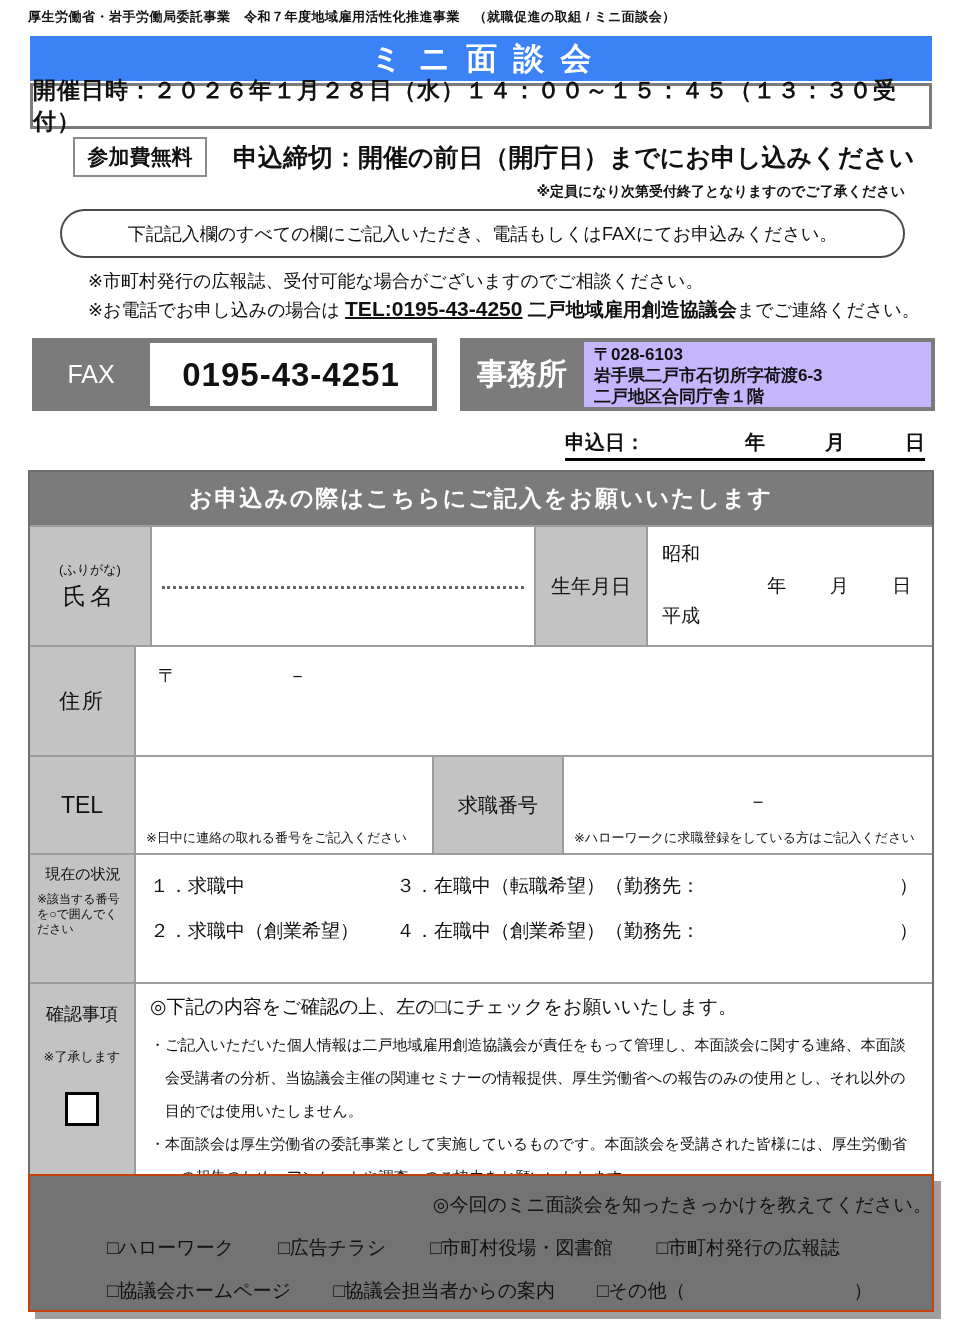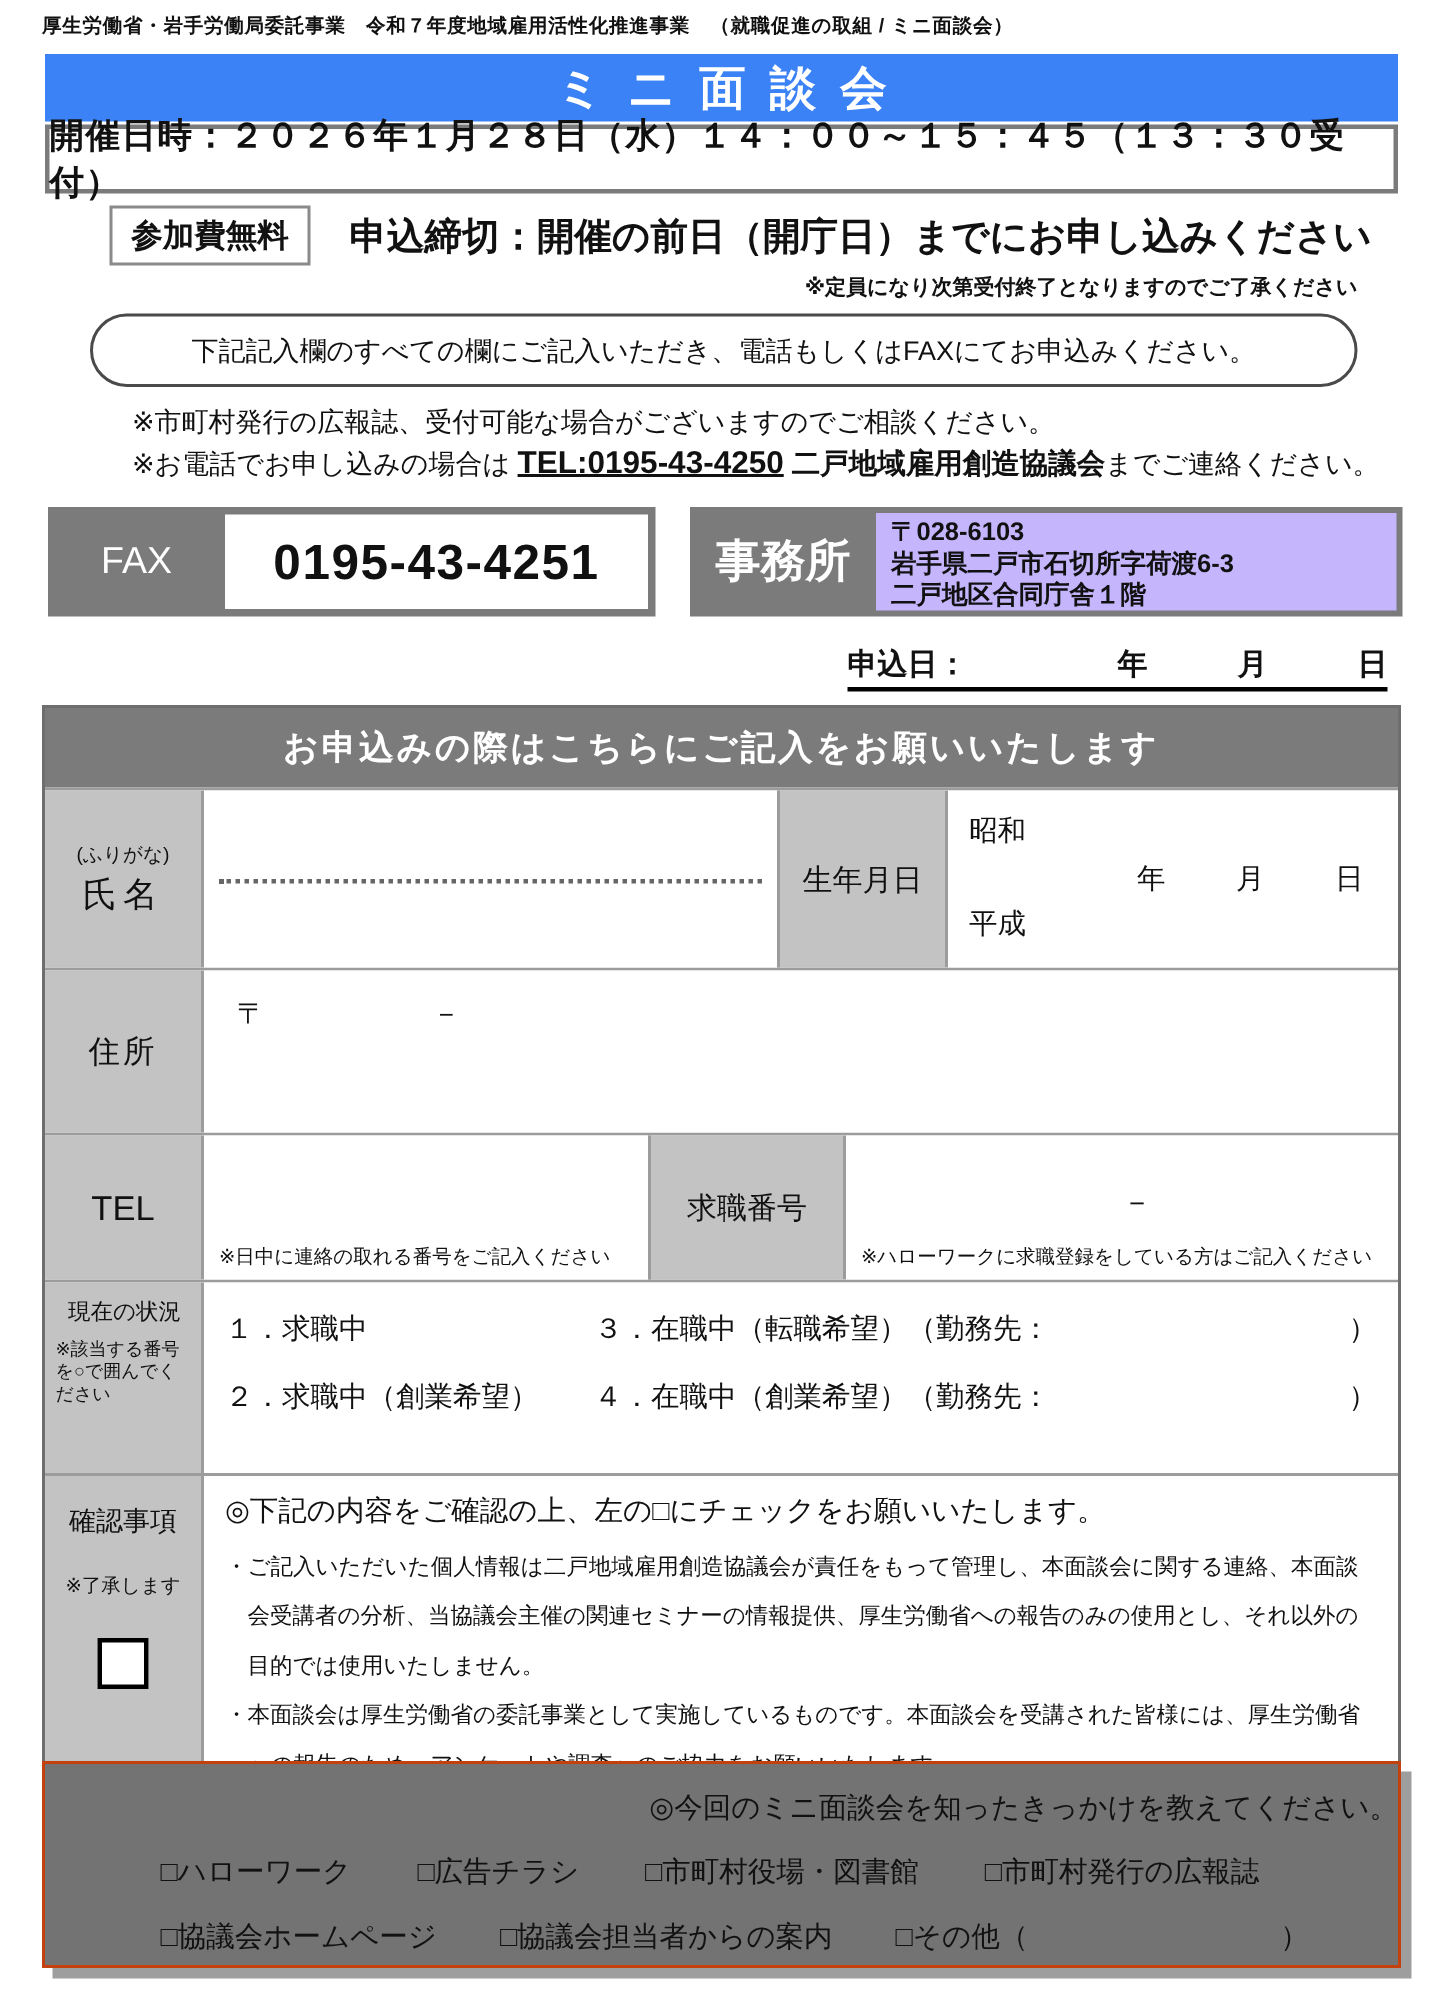--- a/index.html
+++ b/index.html
@@ -47,21 +47,21 @@
   
   .form-table { position:absolute; left:28px; top:470px; width:906px; border:2px solid #6e6e6e; background:#fff; }
   .ft-header { height:53px; background:#7b7b7b; color:#fff; display:flex; align-items:center; justify-content:center;
     font-size:23px; font-weight:700; letter-spacing:2px; }
   .ft-row { display:flex; border-top:2px solid #9c9c9c; }
   .cell { position:relative; background:#fff; }
   .cell + .cell { border-left:2px solid #9c9c9c; }
   .label-cell { background:#c3c3c3; }
 
   .r1 { height:120px; }
-  .r1 .name-label { width:104px; display:flex; flex-direction:column; align-items:center; justify-content:center; }
+  .r1 .name-label { width:120px; display:flex; flex-direction:column; align-items:center; justify-content:center; }
   .r1 .furigana { font-size:13px; }
   .r1 .name-txt { font-size:23px; letter-spacing:4px; margin-top:2px; }
   .r1 .name-cell { width:384px; }
   .dotted-line { position:absolute; left:10px; right:10px; top:50%; border-top:3px dotted #666; }
   .r1 .birth-label { width:112px; display:flex; align-items:center; justify-content:center; font-size:20px; }
   .r1 .birth-cell { flex:1; font-size:19px; }
   .era-showa { position:absolute; left:14px; top:14px; }
   .era-heisei { position:absolute; left:14px; bottom:16px; }
   .ymd span { position:absolute; top:50%; transform:translateY(-50%); }
   .ymd .y { left:42%; } .ymd .m { left:64%; } .ymd .d { left:86%; }

